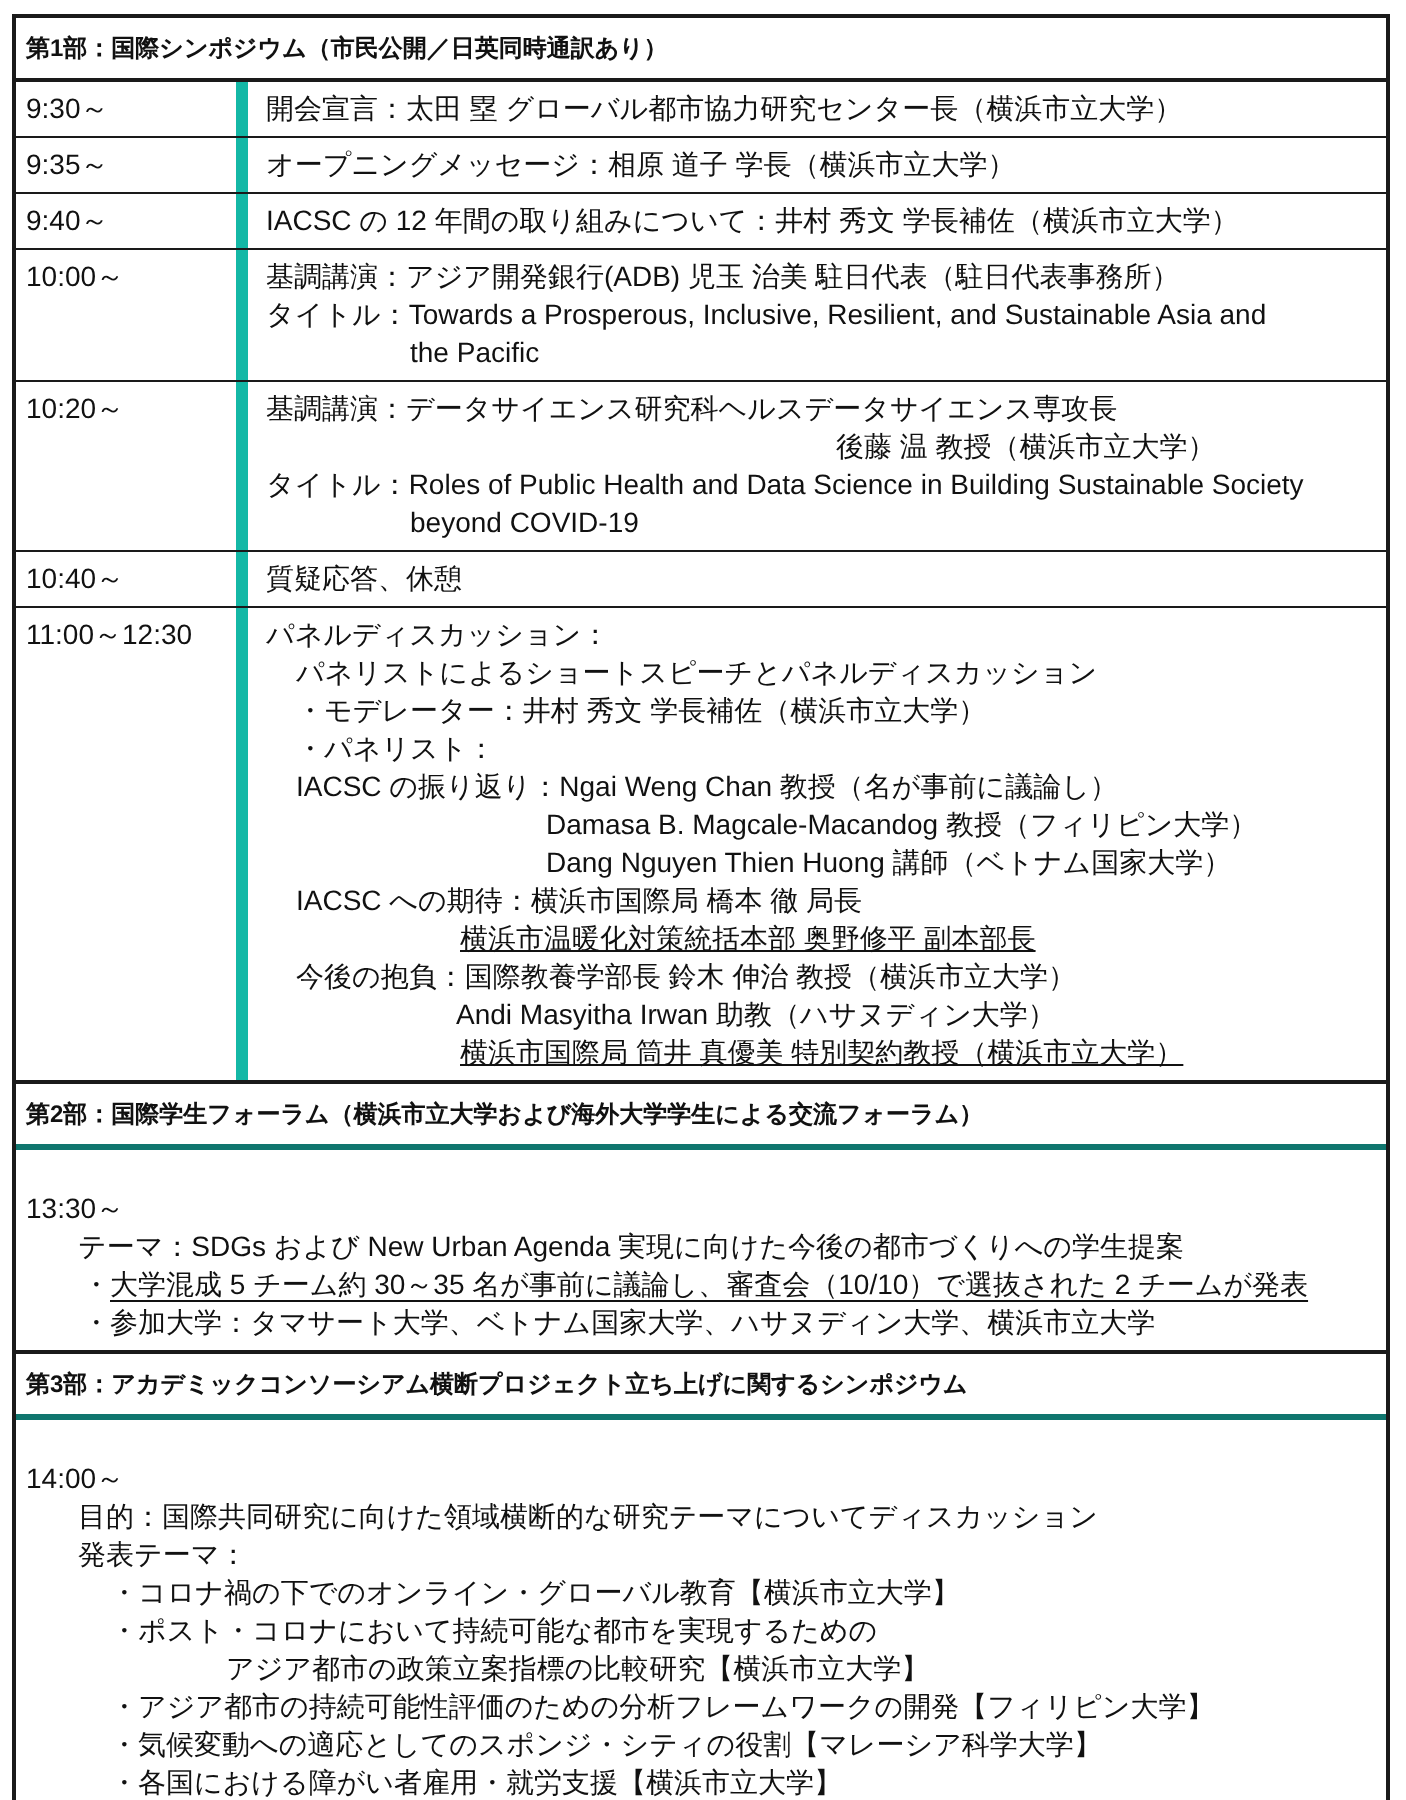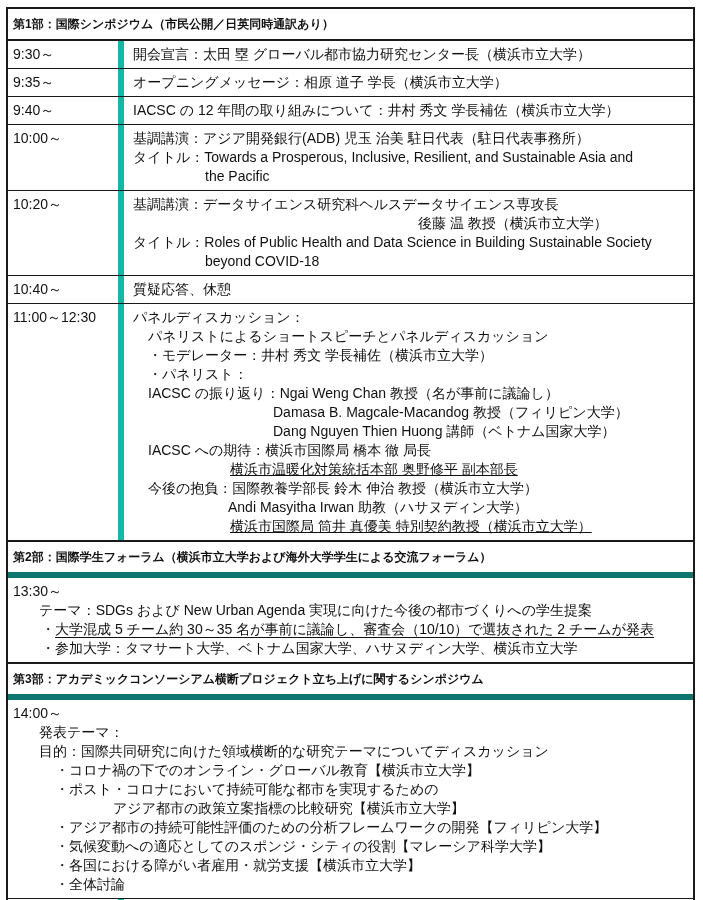--- a/index.html
+++ b/index.html
@@ -18,21 +18,21 @@
     line-height:19px;
   }
   .section-header{
     font-weight:bold;
     font-size:12px;
     padding:5px 4px 5px 5px;
     line-height:20px;
   }
   .section-header.mid{
     border-top:2px solid #1a1a1a;
-    border-bottom:6px solid #0f766e;
+    border-bottom:3px solid #0f766e;
   }
   .section-header.first{
     border-bottom:2px solid #1a1a1a;
   }
   .row{
     display:flex;
     align-items:stretch;
   }
   .row + .row{ border-top:1px solid #1a1a1a; }
   .time-cell{
@@ -40,21 +40,21 @@
     min-width:116px;
     box-sizing:border-box;
     border-right:6px solid #14b8a6;
     padding:4px 4px 4px 5px;
   }
   .desc-cell{
     flex:1;
     padding:4px 6px 4px 9px;
   }
   .full-cell{
-    padding:4px 6px 4px 5px;
+    padding:20px 6px 4px 5px;
   }
   .line{ white-space:nowrap; }
   
   .ind15{ padding-left:15px; }
   .ind72{ padding-left:72px; }
   .ind95{ padding-left:95px; }
   .ind97{ padding-left:97px;text-decoration:underline; }
   .ind140{ padding-left:140px; }
   .ind285{ padding-left:285px; }
   
@@ -100,21 +100,21 @@
       <div class="line ind72">the Pacific</div>
     </div>
   </div>
 
   <div class="row">
     <div class="time-cell">10:20～</div>
     <div class="desc-cell">
       <div class="line">基調講演：データサイエンス研究科ヘルスデータサイエンス専攻長</div>
       <div class="line ind285">後藤 温 教授（横浜市立大学）</div>
       <div class="line">タイトル：Roles of Public Health and Data Science in Building Sustainable Society</div>
-      <div class="line ind72">beyond COVID-18</div>
+      <div class="line ind72">beyond COVID-19</div>
     </div>
   </div>
 
   <div class="row">
     <div class="time-cell">10:40～</div>
     <div class="desc-cell">
       <div class="line">質疑応答、休憩</div>
     </div>
   </div>
 
@@ -145,22 +145,22 @@
       <div class="line find28"><span>・</span><span class="ul">大学混成 5 チーム約 30～35 名が事前に議論し、審査会（10/10）で選抜された 2 チームが発表</span></div>
       <div class="line find28">・参加大学：タマサート大学、ベトナム国家大学、ハサヌディン大学、横浜市立大学</div>
     </div>
   </div>
 
   <div class="section-header mid">第3部：アカデミックコンソーシアム横断プロジェクト立ち上げに関するシンポジウム</div>
 
   <div class="row">
     <div class="full-cell">
       <div class="line">14:00～</div>
+      <div class="line find26">目的：国際共同研究に向けた領域横断的な研究テーマについてディスカッション</div>
       <div class="line find26">発表テーマ：</div>
-      <div class="line find26">目的：国際共同研究に向けた領域横断的な研究テーマについてディスカッション</div>
       <div class="line find42">・コロナ禍の下でのオンライン・グローバル教育【横浜市立大学】</div>
       <div class="line find42">・ポスト・コロナにおいて持続可能な都市を実現するための</div>
       <div class="line find100">アジア都市の政策立案指標の比較研究【横浜市立大学】</div>
       <div class="line find42">・アジア都市の持続可能性評価のための分析フレームワークの開発【フィリピン大学】</div>
       <div class="line find42">・気候変動への適応としてのスポンジ・シティの役割【マレーシア科学大学】</div>
       <div class="line find42">・各国における障がい者雇用・就労支援【横浜市立大学】</div>
       <div class="line find42">・全体討論</div>
     </div>
   </div>
 

